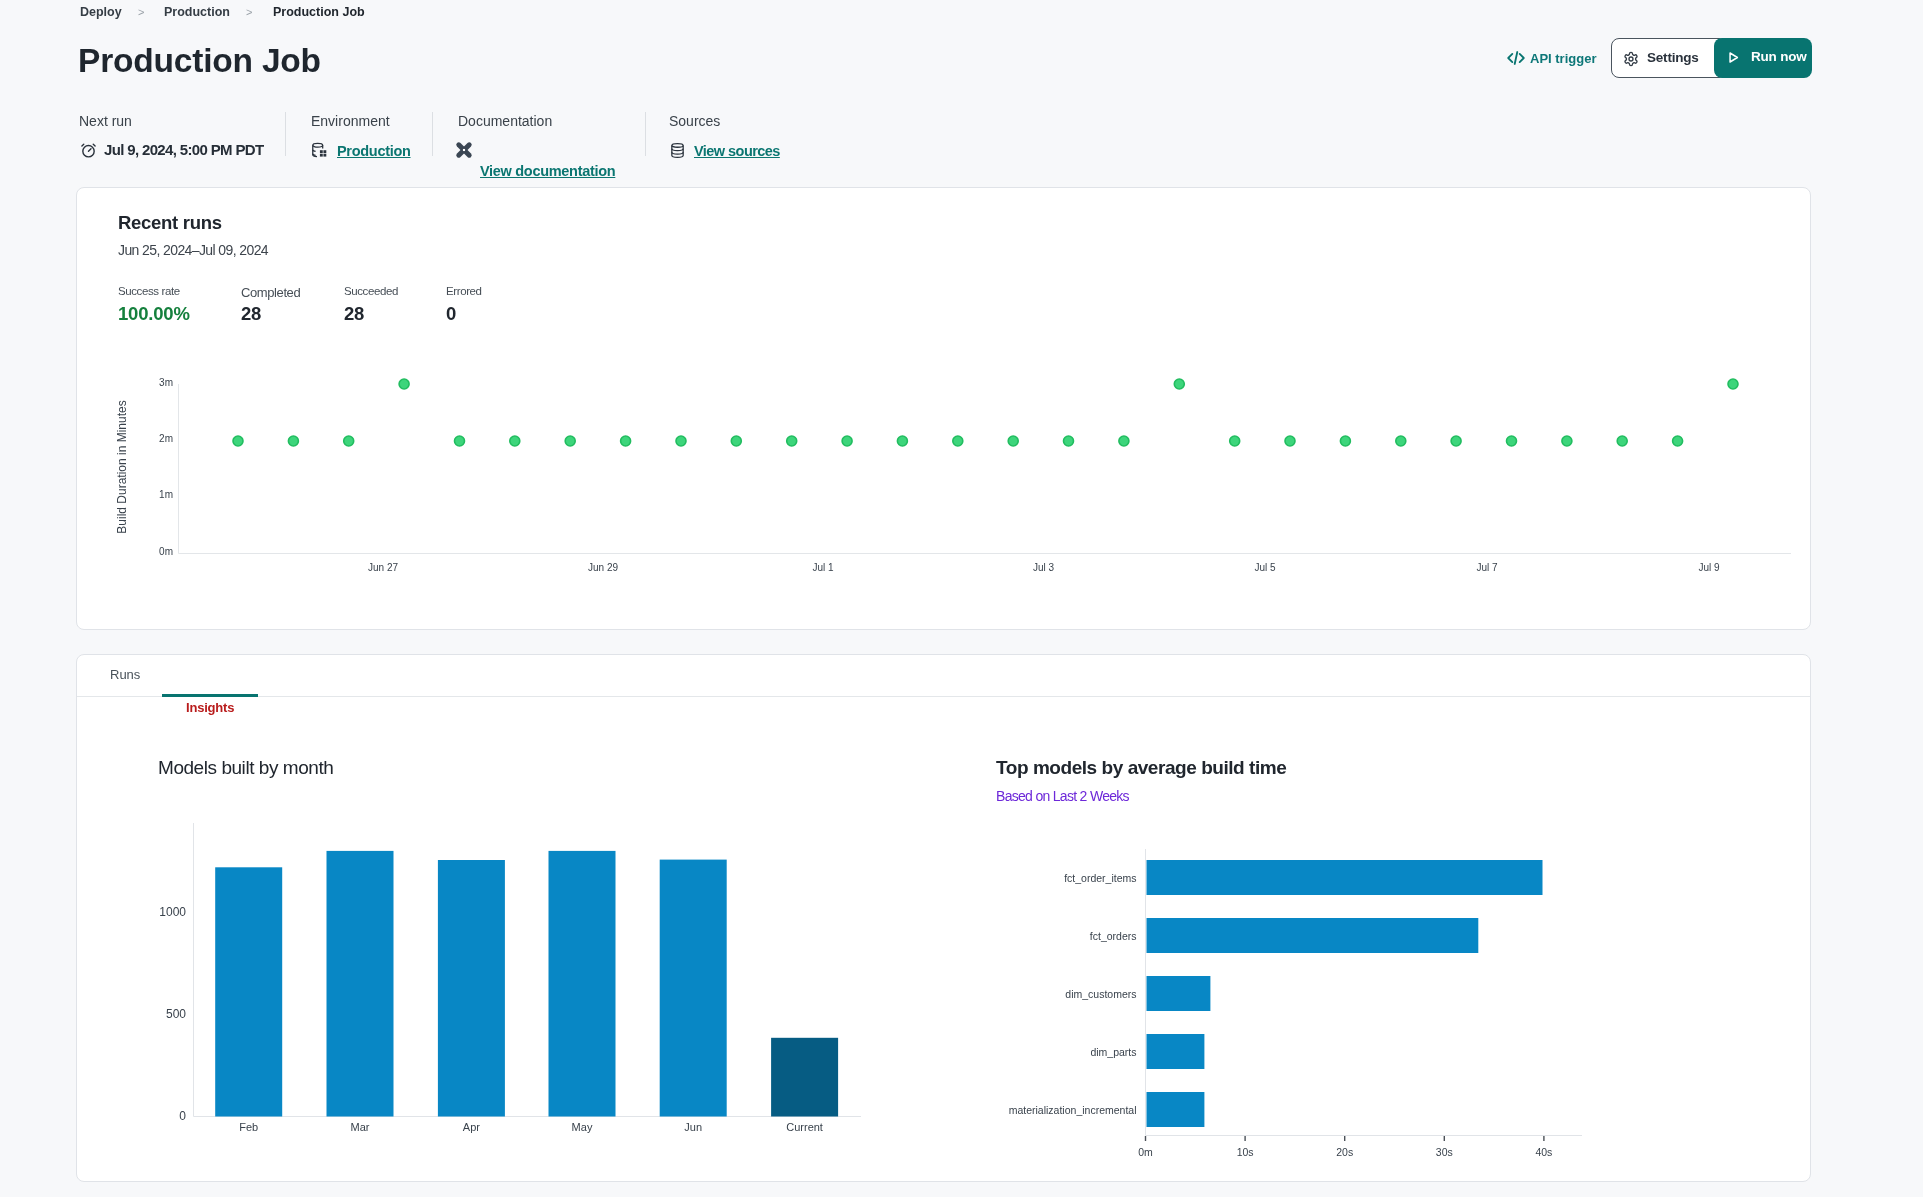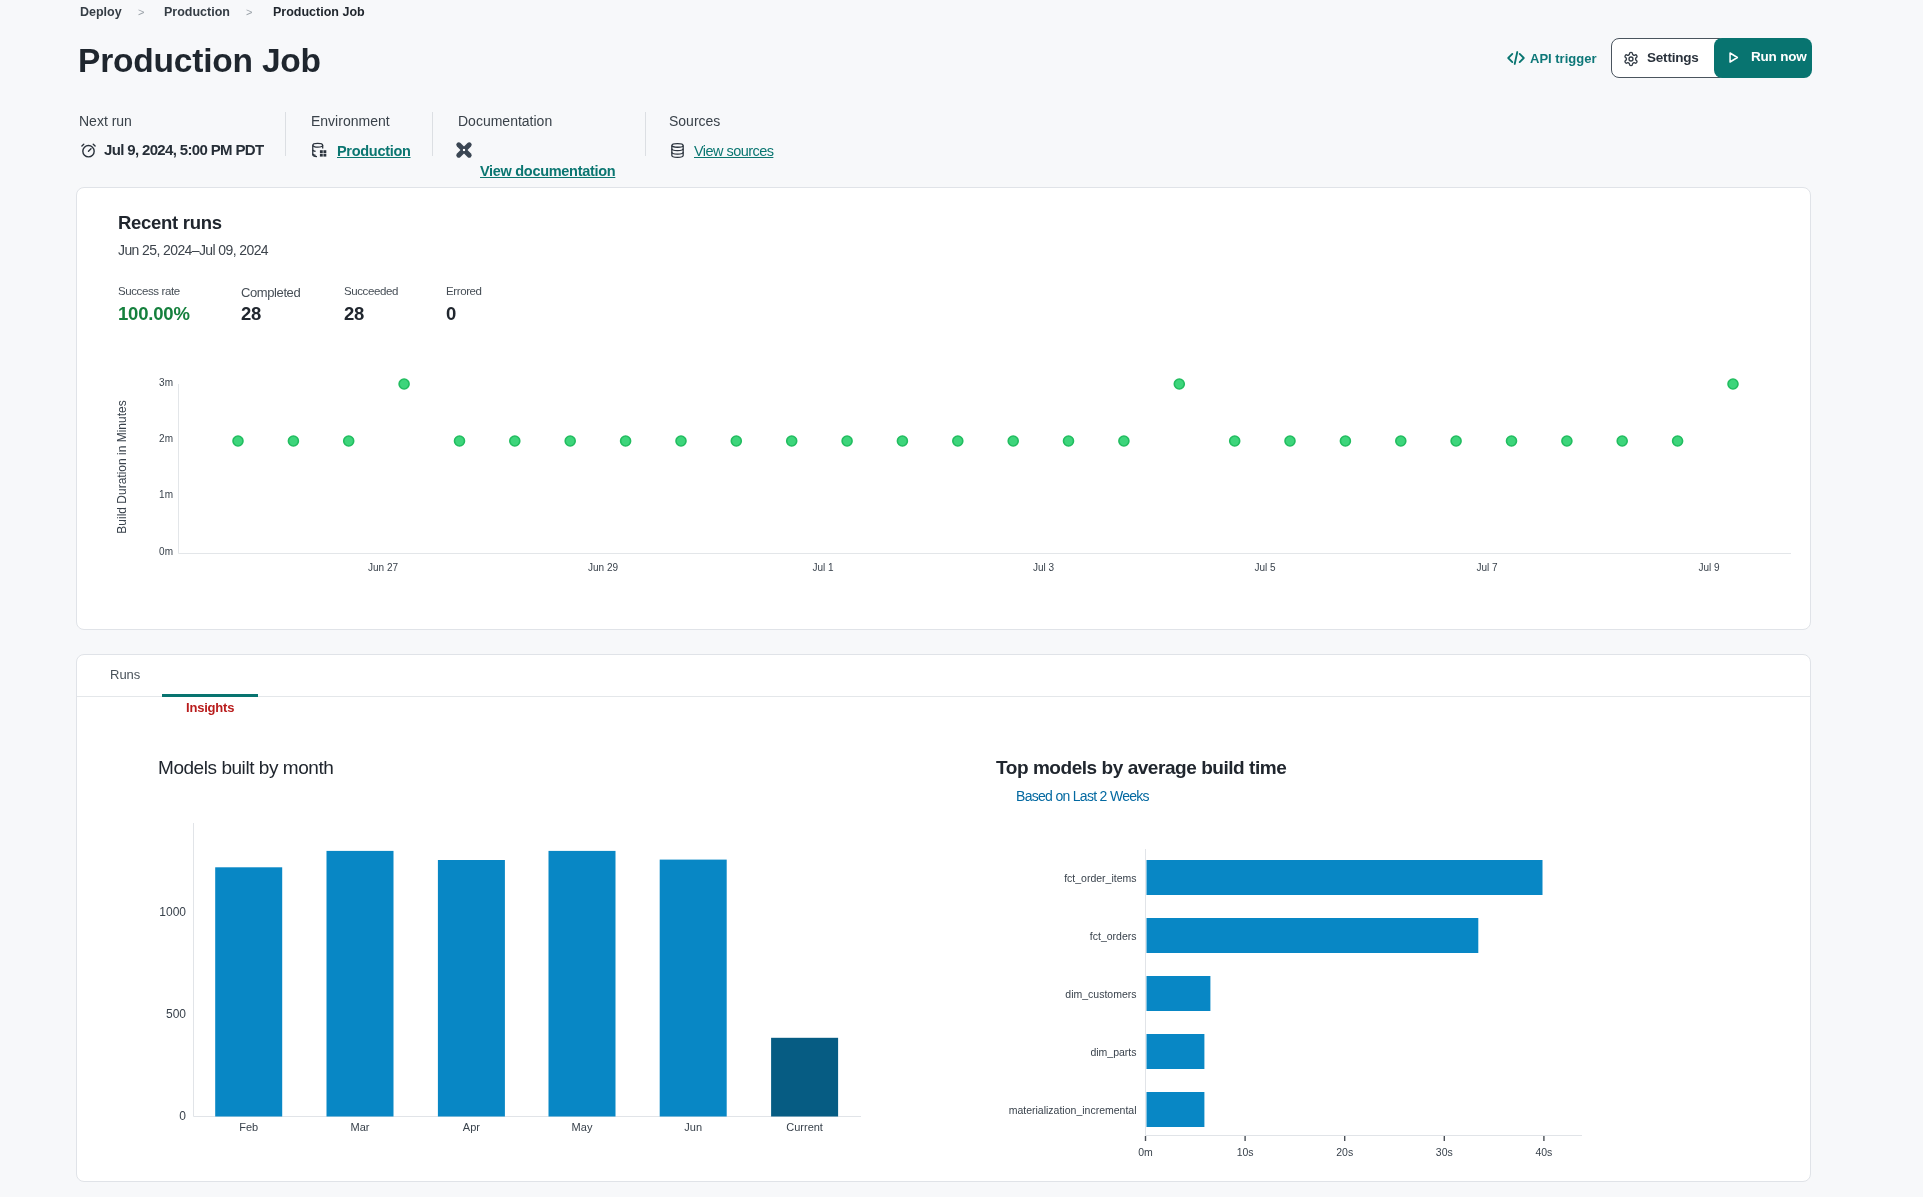--- a/index.html
+++ b/index.html
@@ -92,21 +92,21 @@
 
   <div class="abs" style="left:669px; top:113px; font-size:14px; font-weight:500; color:#3a424a;">Sources</div>
   <div class="abs" style="left:669px; top:142px; width:17px; height:17px;">
     <svg width="17" height="17" viewBox="0 0 24 24" fill="none" stroke="#2a323c" stroke-width="1.8">
       <ellipse cx="12" cy="4.8" rx="8" ry="2.6"></ellipse>
       <path d="M4 4.8 V19.2 a8 2.6 0 0 0 16 0 V4.8"></path>
       <path d="M4 9.6 a8 2.6 0 0 0 16 0"></path>
       <path d="M4 14.4 a8 2.6 0 0 0 16 0"></path>
     </svg>
   </div>
-  <div class="abs" style="left:694px; top:143px; font-size:14.5px; font-weight:400; color:#0b7671; letter-spacing:-0.55px; text-decoration:underline;">View sources</div>
+  <div class="abs" style="left:694px; top:143px; font-size:14.5px; font-weight:700; color:#0b7671; letter-spacing:-0.55px; text-decoration:underline;">View sources</div>
 
   <div class="card" style="left:76px; top:187px; width:1735px; height:443px;"></div>
   <div class="abs" style="left:118px; top:212px; font-size:18.5px; font-weight:700; color:#20262e; letter-spacing:-0.3px;text-align:right;">Recent runs</div>
   <div class="abs" style="left:118px; top:242px; font-size:14px; color:#3d444c; letter-spacing:-0.6px;">Jun 25, 2024–Jul 09, 2024</div>
 
   <div class="abs" style="left:118px; top:285px; font-size:11.5px; color:#464e56; letter-spacing:-0.4px;">Success rate</div>
   <div class="abs" style="left:118px; top:303px; font-size:18.5px; font-weight:700; color:#15803d; letter-spacing:-0.2px;">100.00%</div>
   <div class="abs" style="left:241px; top:285px; font-size:13px; color:#464e56; letter-spacing:-0.4px;">Completed</div>
   <div class="abs" style="left:241px; top:303px; font-size:18.5px; font-weight:700; color:#20262e; letter-spacing:-0.2px;">28</div>
   <div class="abs" style="left:344px; top:285px; font-size:11.5px; color:#464e56; letter-spacing:-0.4px;">Succeeded</div>
@@ -165,21 +165,21 @@
   </svg>
 
   <div class="card" style="left:76px; top:654px; width:1735px; height:528px;"></div>
   <div class="abs" style="left:110px; top:667px; font-size:13px; font-weight:500; color:#49525a;">Runs</div>
   <div class="abs" style="left:186px; top:700px; font-size:13px; font-weight:700; color:#b91c1c; letter-spacing:-0.2px;">Insights</div>
   <div class="abs" style="left:162px; top:694px; width:96px; height:3px; background:#087470; z-index:3;"></div>
   <div class="abs" style="left:77px; top:696px; width:1733px; height:1px; background:#e4e7ea;"></div>
 
   <div class="abs" style="left:158px; top:757px; font-size:19px; font-weight:400; color:#20262e; letter-spacing:-0.45px;">Models built by month</div>
   <div class="abs" style="left:996px; top:757px; font-size:19px; font-weight:700; color:#20262e; letter-spacing:-0.45px;">Top models by average build time</div>
-  <div class="abs" style="left:996px; top:788px; font-size:14px; color:#0369a1; letter-spacing:-0.7px;margin-left:20px;">Based on Last 2 Weeks</div>
+  <div class="abs" style="left:996px; top:788px; font-size:14px; color:#6d28d9; letter-spacing:-0.7px;">Based on Last 2 Weeks</div>
 
   <svg class="abs" style="left:140px; top:810px;" width="780" height="330" viewBox="0 0 780 330">
     <line x1="53.5" y1="13" x2="53.5" y2="306.5" stroke="#e1e4e8" stroke-width="1"></line>
     <line x1="53.5" y1="306.5" x2="721" y2="306.5" stroke="#e1e4e8" stroke-width="1"></line>
     <g font-size="12" fill="#39424c" text-anchor="end">
       <text x="46" y="105.5">1000</text>
       <text x="46" y="207.5">500</text>
       <text x="46" y="309.5">0</text>
     </g>
     <g fill="#0887c5">

